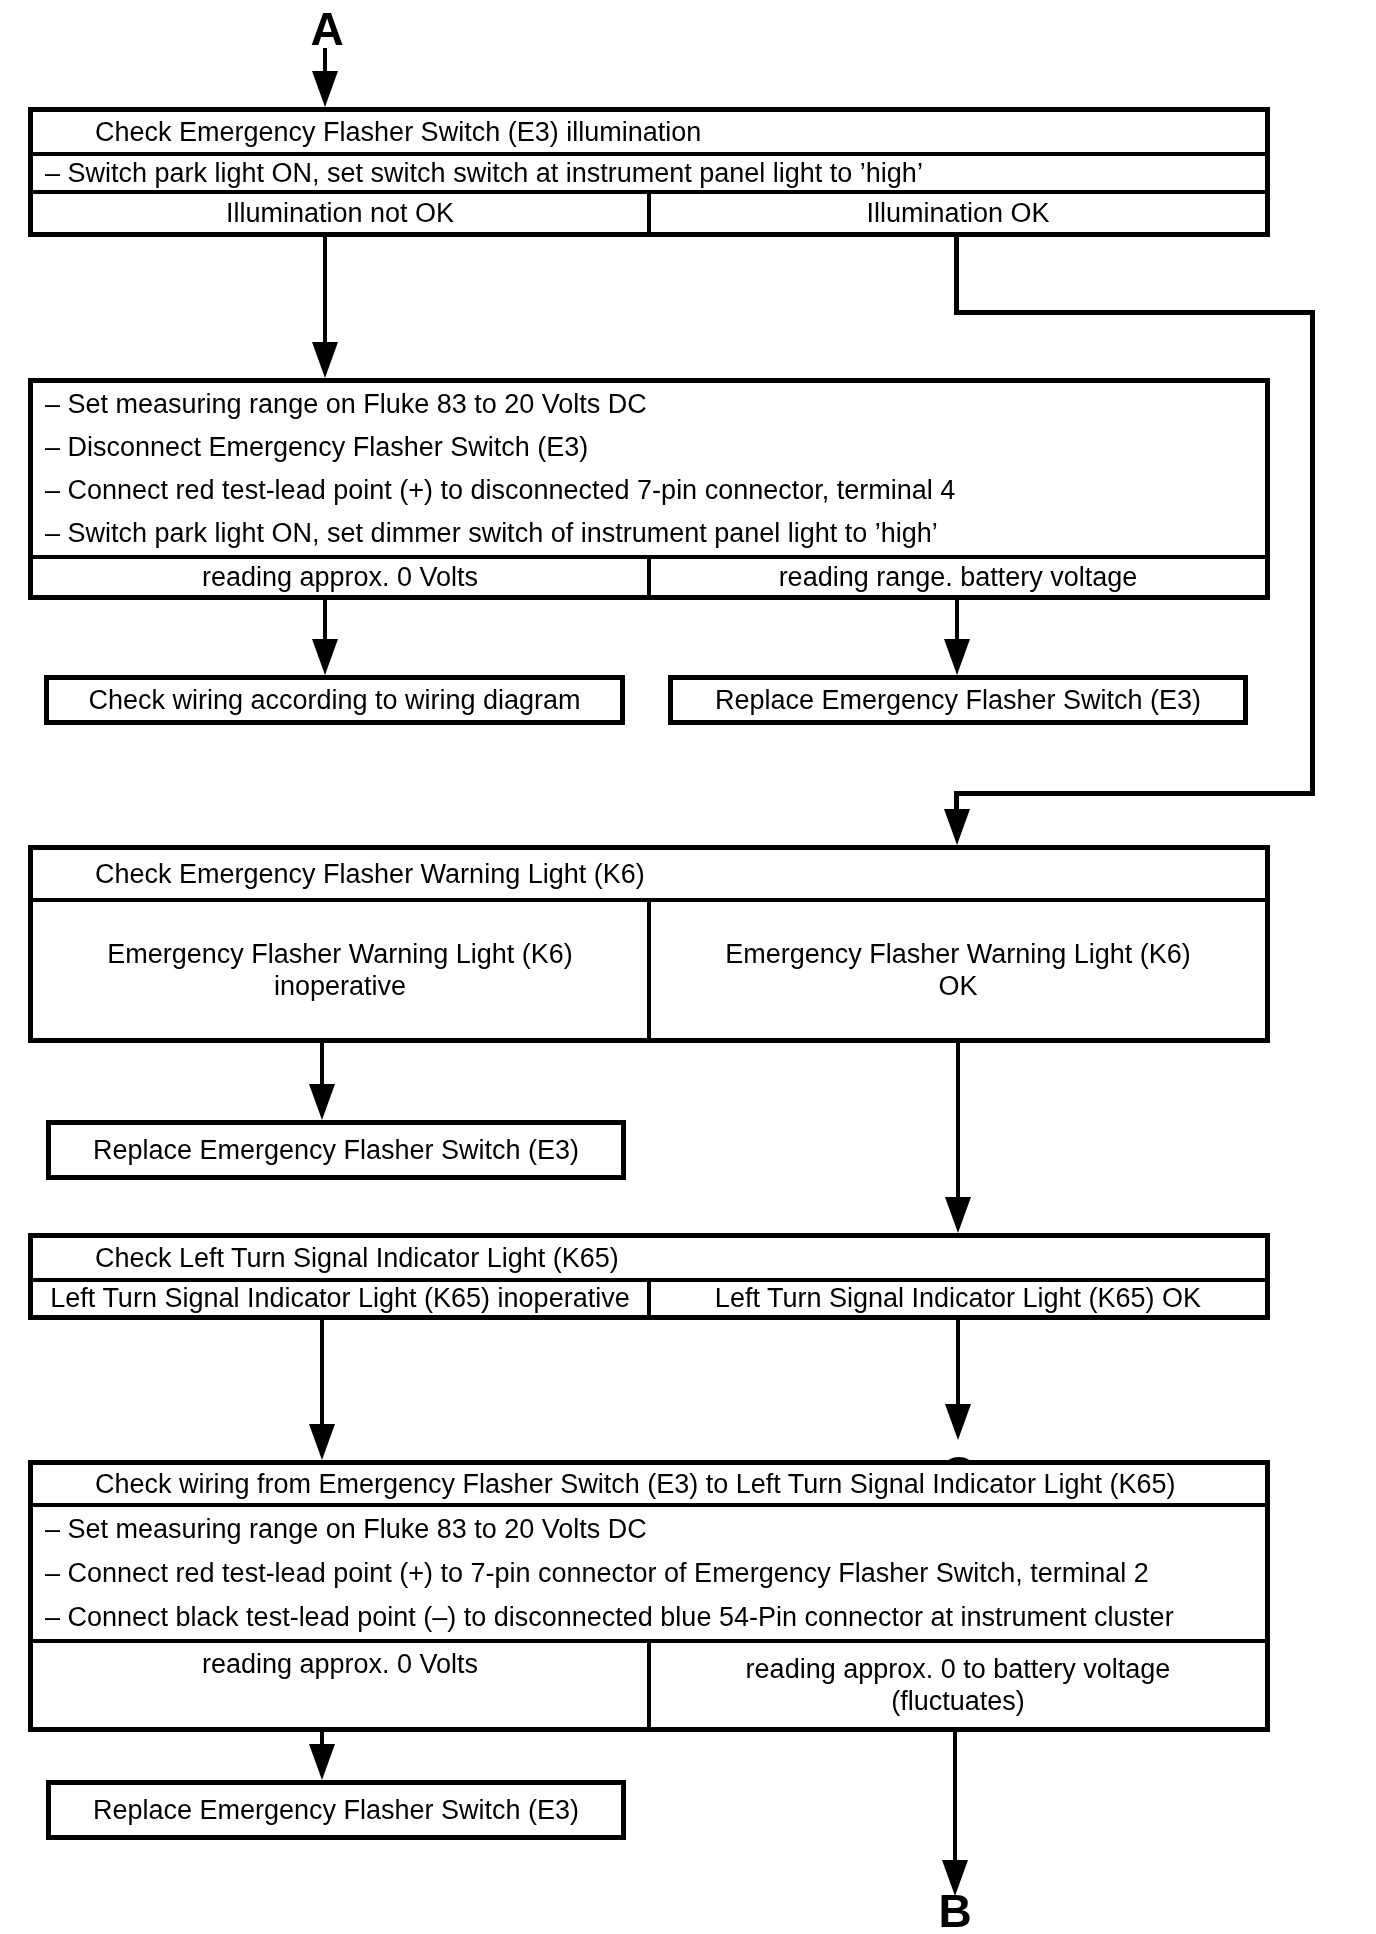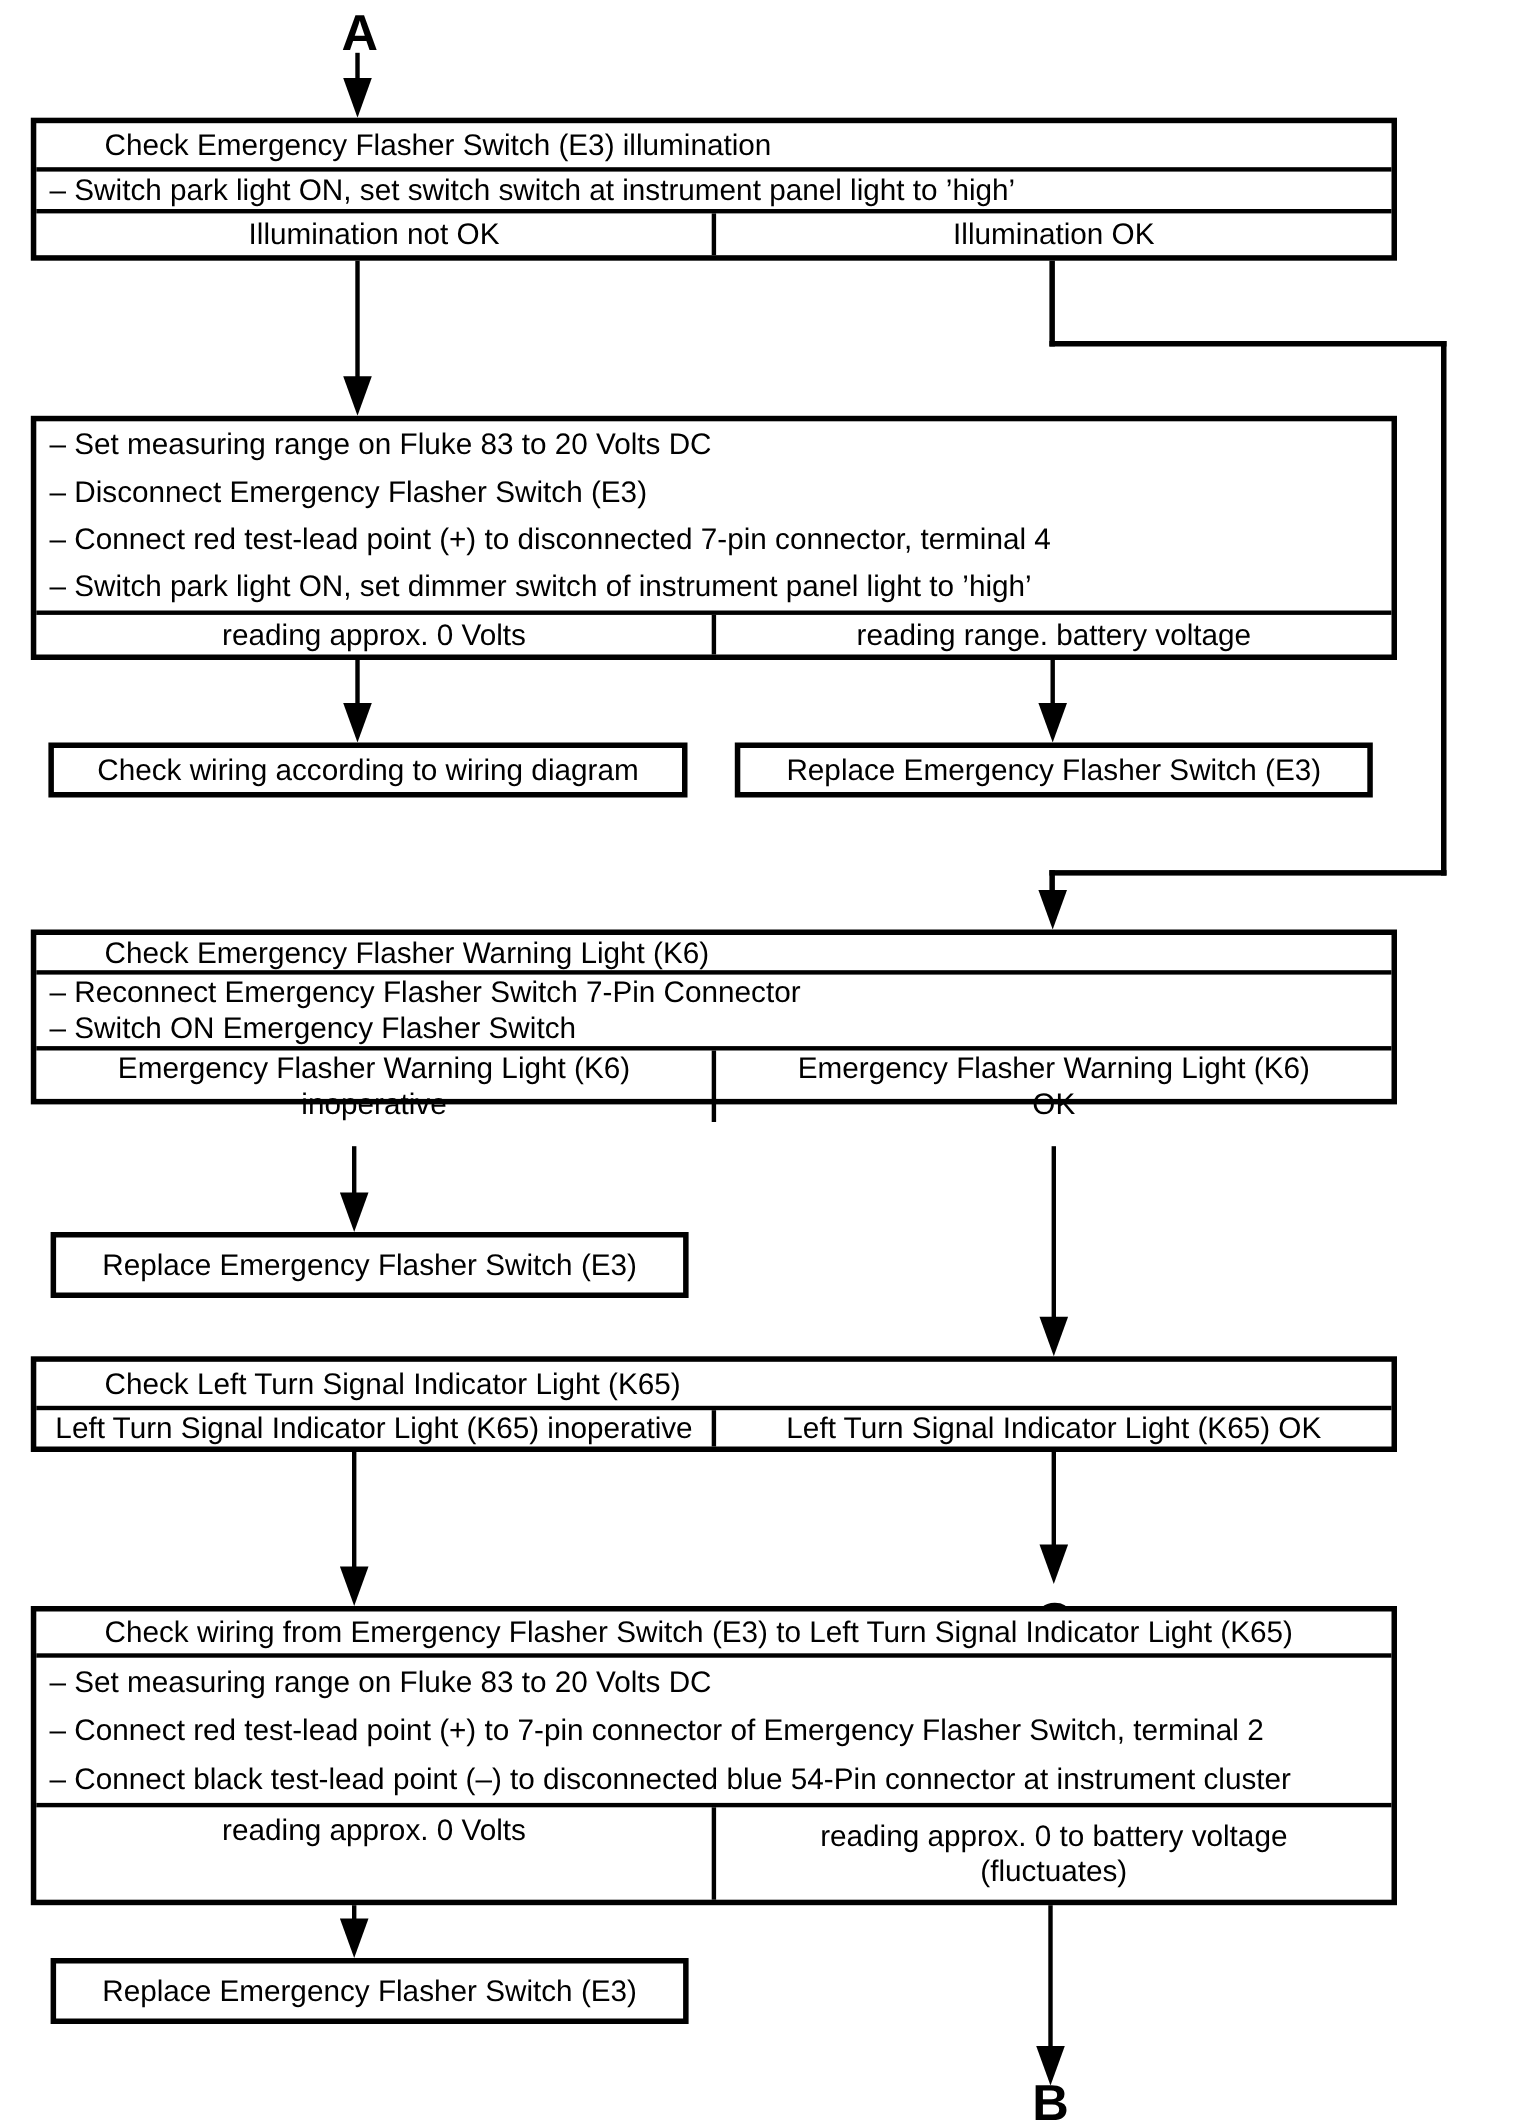--- a/index.html
+++ b/index.html
@@ -67,26 +67,22 @@
   </div>
 
   <div class="vline" style="left:323px;top:600px;width:4px;height:44px;"></div>
   <div class="ah-down" style="left:312px;top:639px;"></div>
   <div class="vline" style="left:955px;top:600px;width:4px;height:44px;"></div>
   <div class="ah-down" style="left:944px;top:639px;"></div>
 
   <div class="action-box" style="left:44px;top:675px;width:581px;height:50px;">Check wiring according to wiring diagram</div>
   <div class="action-box" style="left:668px;top:675px;width:580px;height:50px;">Replace Emergency Flasher Switch (E3)</div>
 
-  <div class="fbox" style="left:28px;top:845px;width:1242px;height:159px;">
+  <div class="fbox" style="left:28px;top:845px;width:1242px;height:198px;">
     <div class="title-row" style="height:48px;">Check Emergency Flasher Warning Light (K6)</div>
-    <div class="steps-row" style="height:72px;">
-      <div class="step">– Reconnect Emergency Flasher Switch 7-Pin Connector</div>
-      <div class="step">– Switch ON Emergency Flasher Switch</div>
-    </div>
     <div class="outcome-row">
       <div class="cell left">
         <div>Emergency Flasher Warning Light (K6)</div>
         <div>inoperative</div>
       </div>
       <div class="cell">
         <div>Emergency Flasher Warning Light (K6)</div>
         <div>OK</div>
       </div>
     </div>

